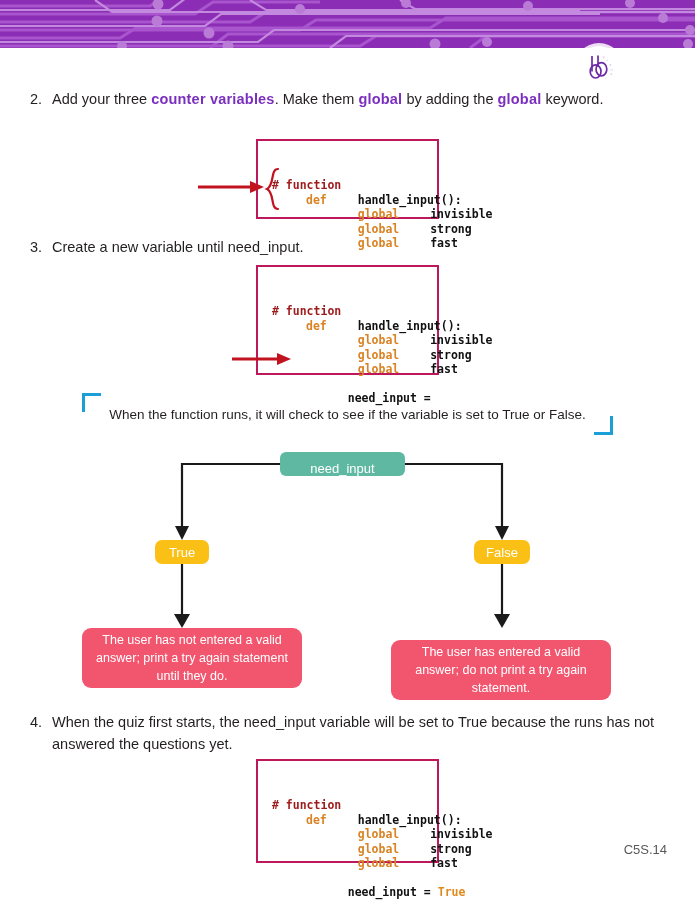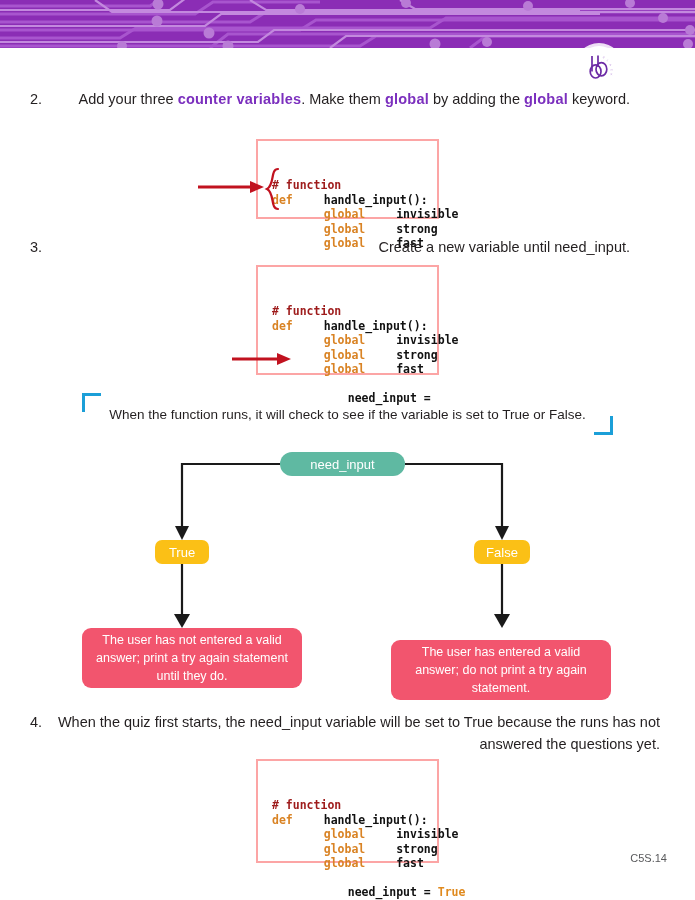--- a/index.html
+++ b/index.html
@@ -46,46 +46,46 @@
     display: flex;
     font-size: 14.5px;
     line-height: 1.5;
     color: #231f20;
   }
   .step .num {
     width: 22px;
     flex: 0 0 22px;
     text-align: left;
   }
-  .step .txt { flex: 1; text-align: right; }
+  .step .txt { flex: 1; }
   .hl {
     color: #7B2FBE;
     font-weight: bold;
     letter-spacing: .2px;
   }
 
   #step2 { left: 30px; top: 89px; width: 600px; }
   #step3 { left: 30px; top: 237px; width: 600px; }
   #step4 { left: 30px; top: 712px; width: 630px; }
 
   
   .codebox {
     position: absolute;
-    border: 2px solid #fca5a5;
+    border: 2px solid #be185d;
     background: #ffffff;
     font-family: "DejaVu Sans Mono", monospace;
     font-size: 11.5px;
     line-height: 14.5px;
     font-weight: bold;
     white-space: pre;
     box-sizing: border-box;
   }
   .codebox .inner { padding: 8px 10px 8px 14px; }
   .c-comment { color: #9E1B1B; }
-  .c-kw      { color: #D98324; }
+  .c-kw      { color: #D98324; padding-left: 34px; }
   .c-plain   { color: #111111; margin-left: 24px; }
   .c-true    { color: #E08A1E; }
 
   #code1 { left: 256px; top: 139px; width: 183px; height: 80px; }
   #code2 { left: 256px; top: 265px; width: 183px; height: 110px; }
   #code3 { left: 256px; top: 759px; width: 183px; height: 104px; }
 
   
   .red-arrow { position: absolute; }
 
@@ -123,22 +123,23 @@
     display: flex;
     align-items: center;
     justify-content: center;
     color: #ffffff;
     text-align: center;
   }
   .node-cond {
     left: 280px; top: 12px;
     width: 125px; height: 24px;
     background: #5FB9A2;
-    border-radius: 12px;
+    border-radius: 6px;
     font-size: 13px;
+    align-items: flex-end;
   }
   .node-true {
     left: 155px; top: 100px;
     width: 54px; height: 24px;
     background: #FBC016;
     border-radius: 7px;
     font-size: 13px;
   }
   .node-false {
     left: 474px; top: 100px;
@@ -157,22 +158,22 @@
     padding: 4px 12px;
   }
   .node-pink-left  { left: 82px;  top: 188px; }
   .node-pink-right { left: 391px; top: 200px; }
 
   .flow svg { position: absolute; left: 0; top: 0; }
 
   
   .footer {
     position: absolute;
-    right: 28px; bottom: 36px;
-    font-size: 11px;
+    right: 28px; bottom: 43px;
+    font-size: 13px;
     color: #58595B;
   }
 </style>
 </head>
 <body>
 
 <div class="banner">
   <svg width="695" height="48" viewBox="0 0 695 48">
     <defs>
       <g id="dot"></g>

